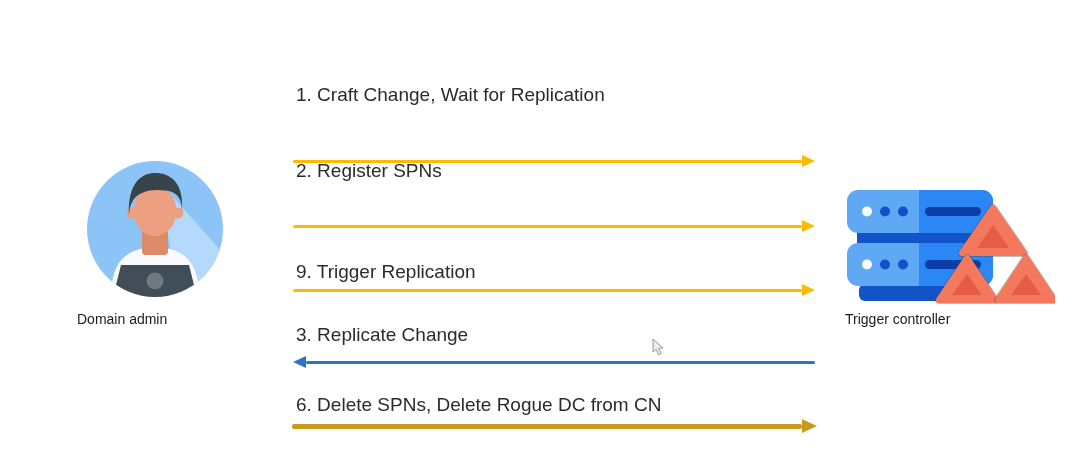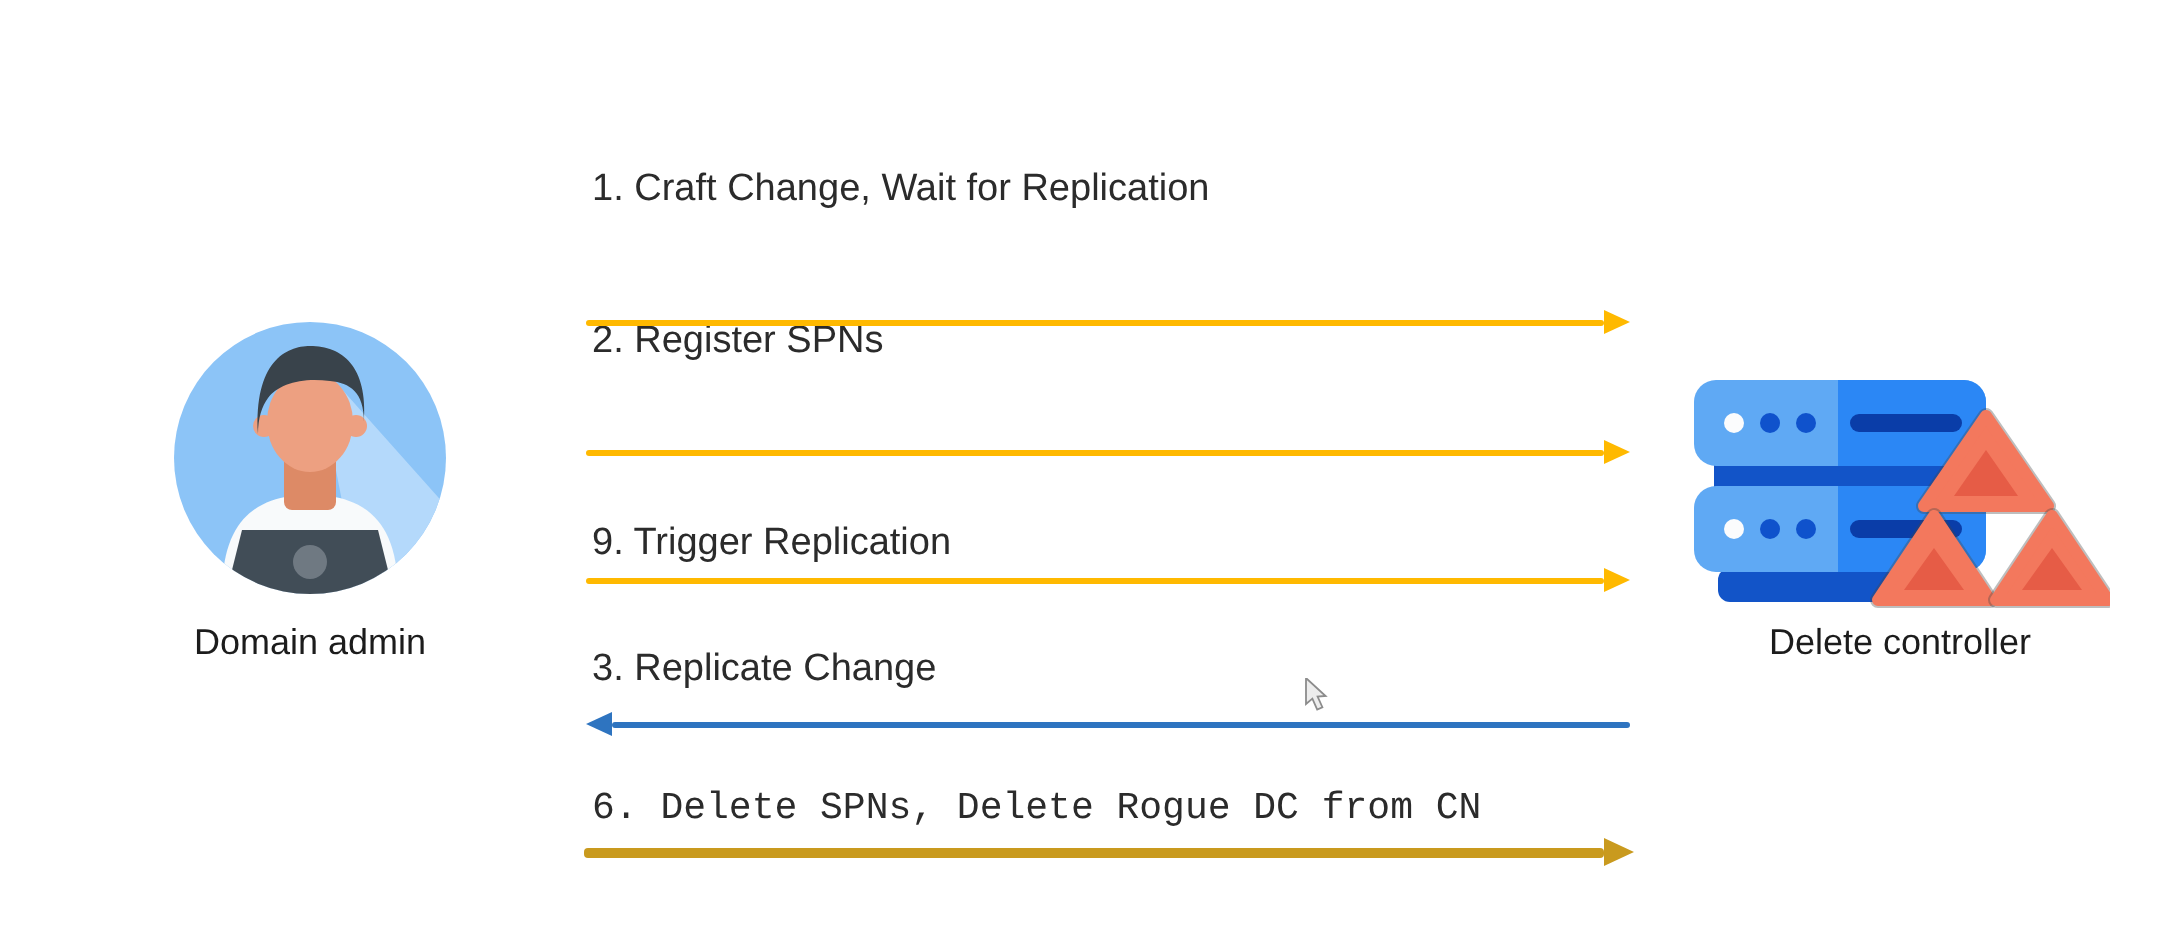--- a/index.html
+++ b/index.html
@@ -17,21 +17,21 @@
     font-size:19px;
     line-height:23px;
     color:#2b2b2b;
     white-space:nowrap;
   }
   .s1{top:83px;text-align:center;}
   .s2{top:132px;margin-top:27px;}
   .s3{top:200px;}
   .s4{top:260px;}
   .s5{top:323px;}
-  .s6{top:393px;font-family:Liberation Mono, monospace;}
+  .s6{top:393px;}
 
   .arrow{
     position:absolute;
     display:flex;
     align-items:center;
     height:14px;
   }
   .arrow .shaft{flex:1;height:3px;border-radius:2px;}
   .arrow .head-right{width:0;height:0;border-top:6px solid transparent;border-bottom:6px solid transparent;}
   .arrow .head-left{width:0;height:0;border-top:6px solid transparent;border-bottom:6px solid transparent;}
@@ -46,22 +46,21 @@
   .blue .head-left{border-right:13px solid var(--blue);}
   .gold .shaft{background:var(--gold);height:5px;}
   .gold .head-right{border-top:7px solid transparent;border-bottom:7px solid transparent;border-left:15px solid var(--gold);}
 
   
   .actor-icon{position:absolute;}
   #admin-icon{left:87px;top:161px;width:136px;height:136px;}
   #dc-icon{left:845px;top:187px;width:210px;height:118px;}
   .actor-label{
     position:absolute;
-    text-align:center;
-    font-size:18px;
+    font-size:14px;
     font-weight:500;
     color:#1c1c1c;
     white-space:nowrap;
   }
   #admin-label{left:77px;top:311px;width:156px;}
   #dc-label{left:845px;top:311px;width:210px;}
 
   #cursor{position:absolute;left:652px;top:339px;width:13px;height:17px;}
 </style>
 </head>
@@ -124,21 +123,21 @@
       <path d="M148,21 L179,66 L117,66 Z" style="fill:var(--triangle_coral);stroke:var(--triangle_coral)" stroke-width="6"></path>
       <path d="M148,38 L164,61 L132,61 Z" style="fill:var(--triangle_red)"></path>
       <path d="M122,71 L150,113 L94,113 Z" stroke="rgba(70,70,70,0.35)" stroke-width="8" fill="none"></path>
       <path d="M122,71 L150,113 L94,113 Z" style="fill:var(--triangle_coral);stroke:var(--triangle_coral)" stroke-width="6"></path>
       <path d="M122,87 L137,108 L107,108 Z" style="fill:var(--triangle_red)"></path>
       <path d="M181,71 L209,113 L153,113 Z" stroke="rgba(70,70,70,0.35)" stroke-width="8" fill="none"></path>
       <path d="M181,71 L209,113 L153,113 Z" style="fill:var(--triangle_coral);stroke:var(--triangle_coral)" stroke-width="6"></path>
       <path d="M181,87 L196,108 L166,108 Z" style="fill:var(--triangle_red)"></path>
     </g>
   </svg>
-  <div id="dc-label" class="actor-label">Delete controller</div>
+  <div id="dc-label" class="actor-label">Trigger controller</div>
 
   <div class="step-label s1">1. Craft Change, Wait for Replication</div>
   <div class="step-label s2">2. Register SPNs</div>
   <div class="step-label s4">9. Trigger Replication</div>
   <div class="step-label s5">3. Replicate Change</div>
   <div class="step-label s6">6. Delete SPNs, Delete Rogue DC from CN</div>
 
   <div class="arrow a2 amber">
     <div class="shaft"></div>
       <div class="head-right"></div>

